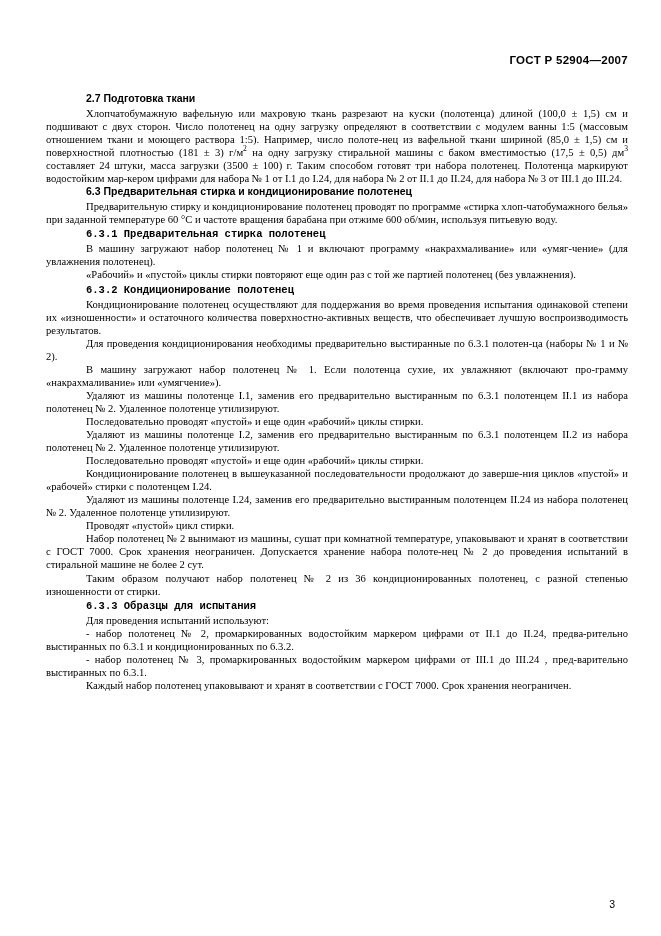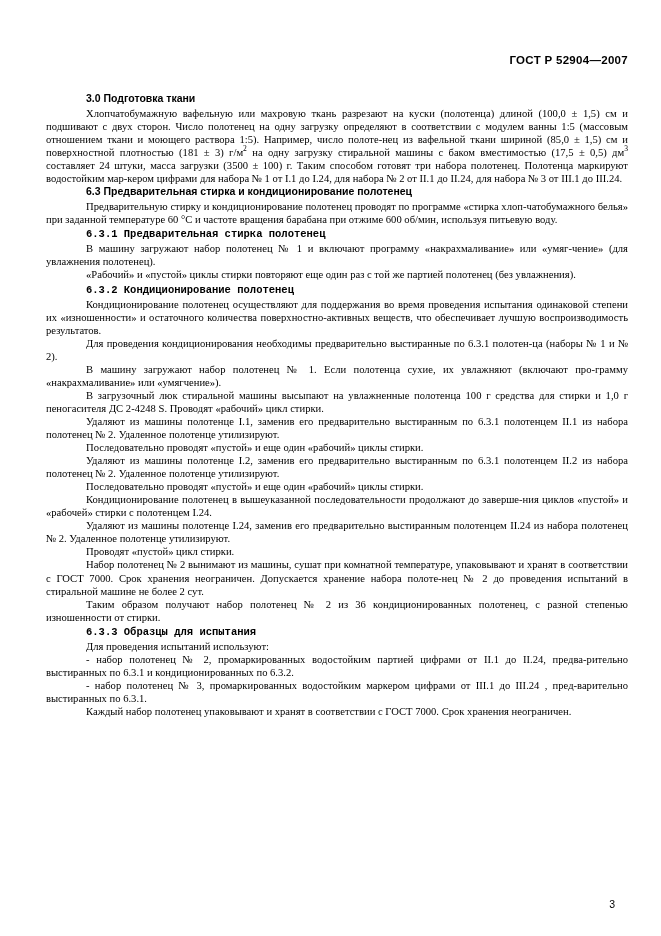--- a/index.html
+++ b/index.html
@@ -64,41 +64,40 @@
     font-family: "Liberation Sans", sans-serif;
     font-size: 10.5px;
   }
 </style>
 </head>
 <body>
 
 <div class="page">
   <div class="header">ГОСТ Р 52904—2007</div>
   <div id="content">
-      <div class="h2">3.0 Подготовка ткани</div>
+      <div class="h2">2.7 Подготовка ткани</div>
       <p class="body">Хлопчатобумажную вафельную или махровую ткань разрезают на куски (полотенца) длиной (100,0 ± 1,5) см и подшивают с двух сторон. Число полотенец на одну загрузку определяют в соответствии с модулем ванны 1:5 (массовым отношением ткани и моющего раствора 1:5). Например, число полоте-нец из вафельной ткани шириной (85,0 ± 1,5) см и поверхностной плотностью (181 ± 3) г/м<sup>2</sup> на одну загрузку стиральной машины с баком вместимостью (17,5 ± 0,5) дм<sup>3</sup> составляет 24 штуки, масса загрузки (3500 ± 100) г. Таким способом готовят три набора полотенец. Полотенца маркируют водостойким мар-кером цифрами для набора № 1 от I.1 до I.24, для набора № 2 от II.1 до II.24, для набора № 3 от III.1 до III.24.</p>
       <div class="h2">6.3 Предварительная стирка и кондиционирование полотенец</div>
       <p class="body">Предварительную стирку и кондиционирование полотенец проводят по программе «стирка хлоп-чатобумажного белья» при заданной температуре 60 °С и частоте вращения барабана при отжиме 600 об/мин, используя питьевую воду.</p>
       <div class="h3">6.3.1 Предварительная стирка полотенец</div>
       <p class="body">В машину загружают набор полотенец № 1 и включают программу «накрахмаливание» или «умяг-чение» (для увлажнения полотенец).</p>
       <p class="body">«Рабочий» и «пустой» циклы стирки повторяют еще один раз с той же партией полотенец (без увлажнения).</p>
       <div class="h3">6.3.2 Кондиционирование полотенец</div>
       <p class="body">Кондиционирование полотенец осуществляют для поддержания во время проведения испытания одинаковой степени их «изношенности» и остаточного количества поверхностно-активных веществ, что обеспечивает лучшую воспроизводимость результатов.</p>
       <p class="body">Для проведения кондиционирования необходимы предварительно выстиранные по 6.3.1 полотен-ца (наборы № 1 и № 2).</p>
       <p class="body">В машину загружают набор полотенец № 1. Если полотенца сухие, их увлажняют (включают про-грамму «накрахмаливание» или «умягчение»).</p>
-      <p class="body">В загрузочный люк стиральной машины высыпают на увлажненные полотенца 100 г средства для стирки и 1,0 г пеногасителя ДС 2-4248 S. Проводят «рабочий» цикл стирки.</p>
       <p class="body">Удаляют из машины полотенце I.1, заменив его предварительно выстиранным по 6.3.1 полотенцем II.1 из набора полотенец № 2. Удаленное полотенце утилизируют.</p>
       <p class="body">Последовательно проводят «пустой» и еще один «рабочий» циклы стирки.</p>
       <p class="body">Удаляют из машины полотенце I.2, заменив его предварительно выстиранным по 6.3.1 полотенцем II.2 из набора полотенец № 2. Удаленное полотенце утилизируют.</p>
       <p class="body">Последовательно проводят «пустой» и еще один «рабочий» циклы стирки.</p>
       <p class="body">Кондиционирование полотенец в вышеуказанной последовательности продолжают до заверше-ния циклов «пустой» и «рабочей» стирки с полотенцем I.24.</p>
       <p class="body">Удаляют из машины полотенце I.24, заменив его предварительно выстиранным полотенцем II.24 из набора полотенец № 2. Удаленное полотенце утилизируют.</p>
       <p class="body">Проводят «пустой» цикл стирки.</p>
       <p class="body">Набор полотенец № 2 вынимают из машины, сушат при комнатной температуре, упаковывают и хранят в соответствии с ГОСТ 7000. Срок хранения неограничен. Допускается хранение набора полоте-нец № 2 до проведения испытаний в стиральной машине не более 2 сут.</p>
       <p class="body">Таким образом получают набор полотенец № 2 из 36 кондиционированных полотенец, с разной степенью изношенности от стирки.</p>
       <div class="h3">6.3.3 Образцы для испытания</div>
       <p class="body">Для проведения испытаний используют:</p>
-      <p class="body">- набор полотенец № 2, промаркированных водостойким партией цифрами от II.1 до II.24, предва-рительно выстиранных по 6.3.1 и кондиционированных по 6.3.2.</p>
+      <p class="body">- набор полотенец № 2, промаркированных водостойким маркером цифрами от II.1 до II.24, предва-рительно выстиранных по 6.3.1 и кондиционированных по 6.3.2.</p>
       <p class="body">- набор полотенец № 3, промаркированных водостойким маркером цифрами от III.1 до III.24 , пред-варительно выстиранных по 6.3.1.</p>
       <p class="body">Каждый набор полотенец упаковывают и хранят в соответствии с ГОСТ 7000. Срок хранения неограничен.</p>
     </div>
   <div class="pagenum">3</div>
 </div>
 
 </body></html>

